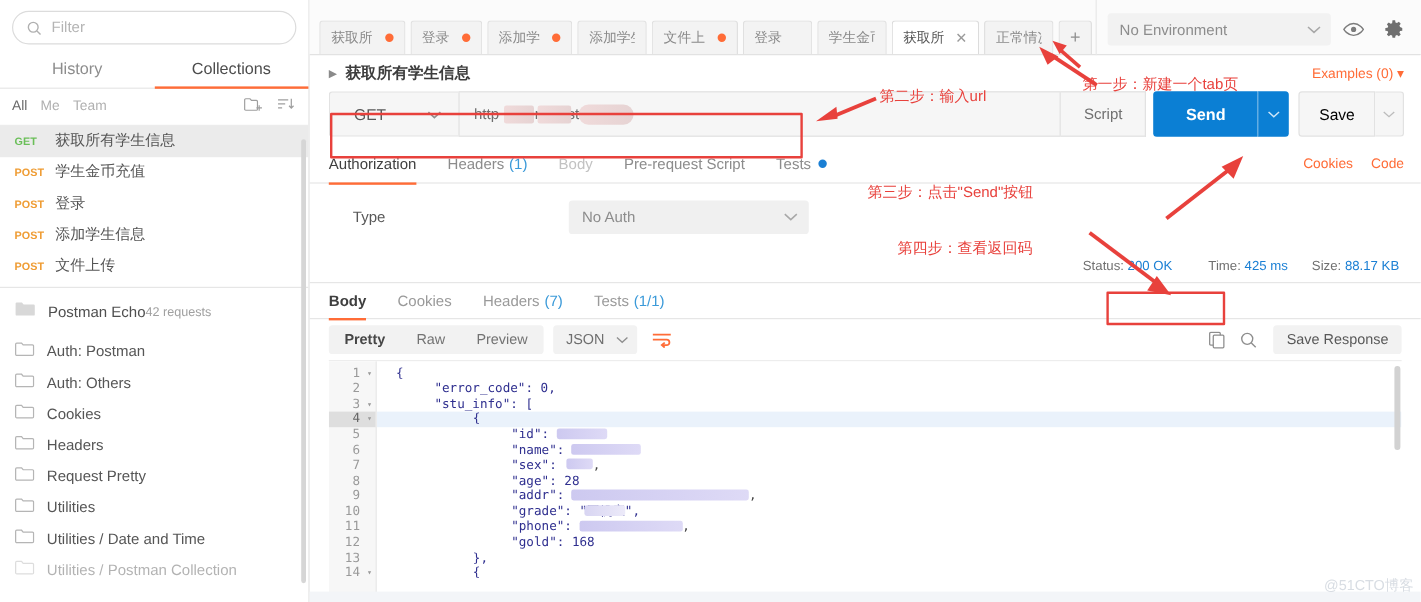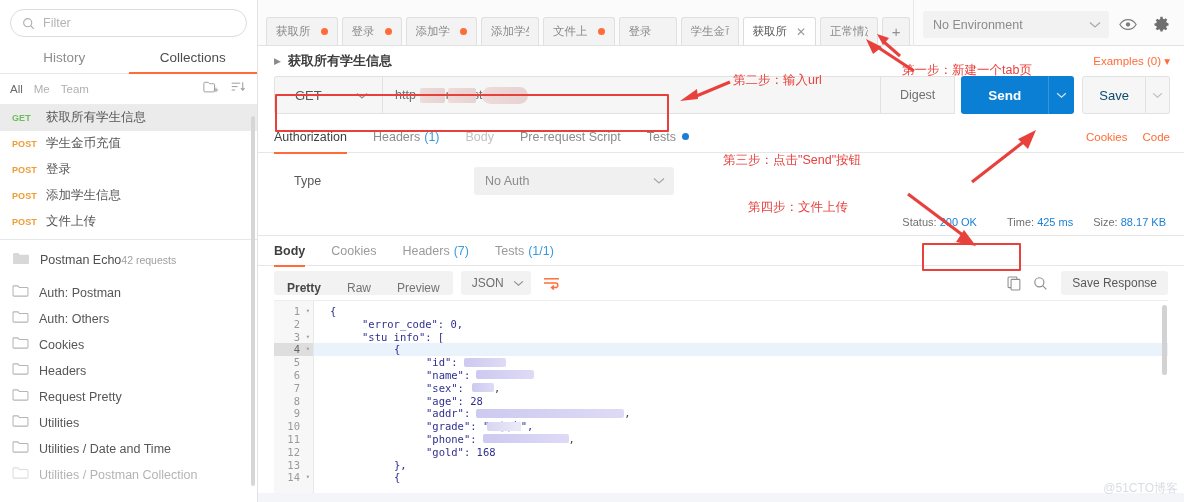--- a/index.html
+++ b/index.html
@@ -180,21 +180,21 @@
     cursor: pointer; border-radius: 3px 0 0 3px; margin-left: 6px;
   }
   .send-caret {
     height: 38px; width: 26px; background: #0b7fd4; color: #cfe6f8;
     display: flex; align-items: center; justify-content: center;
     border-left: 1px solid #3695db; border-radius: 0 3px 3px 0; cursor: pointer;
   }
   .save-btn {
     height: 38px; border: 1px solid #e2e2e2; background: #f6f6f6;
     display: flex; align-items: center; padding: 0 16px; font-size: 13px;
-    color: #0c4a6e; cursor: pointer; border-radius: 3px 0 0 3px; margin-left: 8px;
+    color: #000000; cursor: pointer; border-radius: 3px 0 0 3px; margin-left: 8px;
   }
   .save-caret {
     height: 38px; width: 24px; border: 1px solid #e2e2e2; border-left: none;
     background: #f6f6f6; display: flex; align-items: center; justify-content: center;
     color: #b5b5b5; border-radius: 0 3px 3px 0; cursor: pointer;
   }
 
   
   .reqtabs {
     display: flex; align-items: center; padding: 0 14px 0 16px;
@@ -250,21 +250,21 @@
     content: ""; position: absolute; left: 0; right: 0; bottom: -1px;
     height: 2px; background: #ff6c37;
   }
   .rsptab .cnt { color: #3b9ad9; margin-left: 4px; font-weight: normal; }
 
   
   .body-toolbar {
     display: flex; align-items: center; padding: 6px 16px 6px 16px; height: 34px;
   }
   .seg {
-    display: flex; background: #f2f2f2; border-radius: 3px; height: 24px; overflow: hidden; align-items: flex-end;
+    display: flex; background: #f2f2f2; border-radius: 3px; height: 24px; overflow: hidden;
   }
   .seg div {
     font-size: 12px; color: #737373; padding: 0 13px; display: flex; align-items: center;
     cursor: pointer;
   }
   .seg div.active { color: #474747; font-weight: bold; }
   .fmt-select {
     margin-left: 8px; background: #f2f2f2; border-radius: 3px; height: 24px;
     display: flex; align-items: center; padding: 0 7px 0 11px; gap: 9px;
     font-size: 12px; color: #6e6e6e; cursor: pointer;
@@ -572,21 +572,21 @@
                 <path d="M1 1.5L6 6 11 1.5" fill="none" stroke="#8f8f8f" stroke-width="1.3"></path>
               </svg>
           </span>
         </div>
         <div class="url-box">
           <span class="url-text">http                    i/user/all_stu</span>
           <span class="redact" style="left:37px;top:11px;width:25px;height:15px;"></span>
           <span class="redact" style="left:65px;top:11px;width:28px;height:15px;"></span>
           <span class="redact" style="left:99px;top:10px;width:46px;height:17px;border-radius:9px;"></span>
         </div>
-        <div class="params-btn">Digest</div>
+        <div class="params-btn">Script</div>
       </div>
       <div class="send-btn">Send</div>
       <div class="send-caret">
         <svg width="11" height="7" viewBox="0 0 12 8">
             <path d="M1 1.5L6 6 11 1.5" fill="none" stroke="#cfe6f8" stroke-width="1.4"></path>
           </svg>
       </div>
       <div class="save-btn">Save</div>
       <div class="save-caret">
         <svg width="11" height="7" viewBox="0 0 12 8">
@@ -749,21 +749,21 @@
       <path d="M52 4 L16 19" stroke="#e8413c" stroke-width="3.2" fill="none"></path>
       <path d="M2 23 L19 11 L20 21 Z" fill="#e8413c"></path>
     </svg>
 
     <div class="ann-text" style="left:723px;top:152px;">第三步：点击"Send"按钮</div>
     <svg style="position:absolute;left:964px;top:126px;" width="76" height="60" viewBox="0 0 76 60">
       <path d="M8 56 L62 14" stroke="#e8413c" stroke-width="3.2" fill="none"></path>
       <path d="M72 4 L64 23 L54 13 Z" fill="#e8413c"></path>
     </svg>
 
-    <div class="ann-text" style="left:748px;top:199px;">第四步：文件上传</div>
+    <div class="ann-text" style="left:748px;top:199px;">第四步：查看返回码</div>
     <svg style="position:absolute;left:902px;top:190px;" width="82" height="62" viewBox="0 0 82 62">
       <path d="M6 4 L62 46" stroke="#e8413c" stroke-width="3.2" fill="none"></path>
       <path d="M74 56 L54 52 L62 40 Z" fill="#e8413c"></path>
     </svg>
 
   </div>
 
   <div class="watermark">@51CTO博客</div>
 </div>
 

